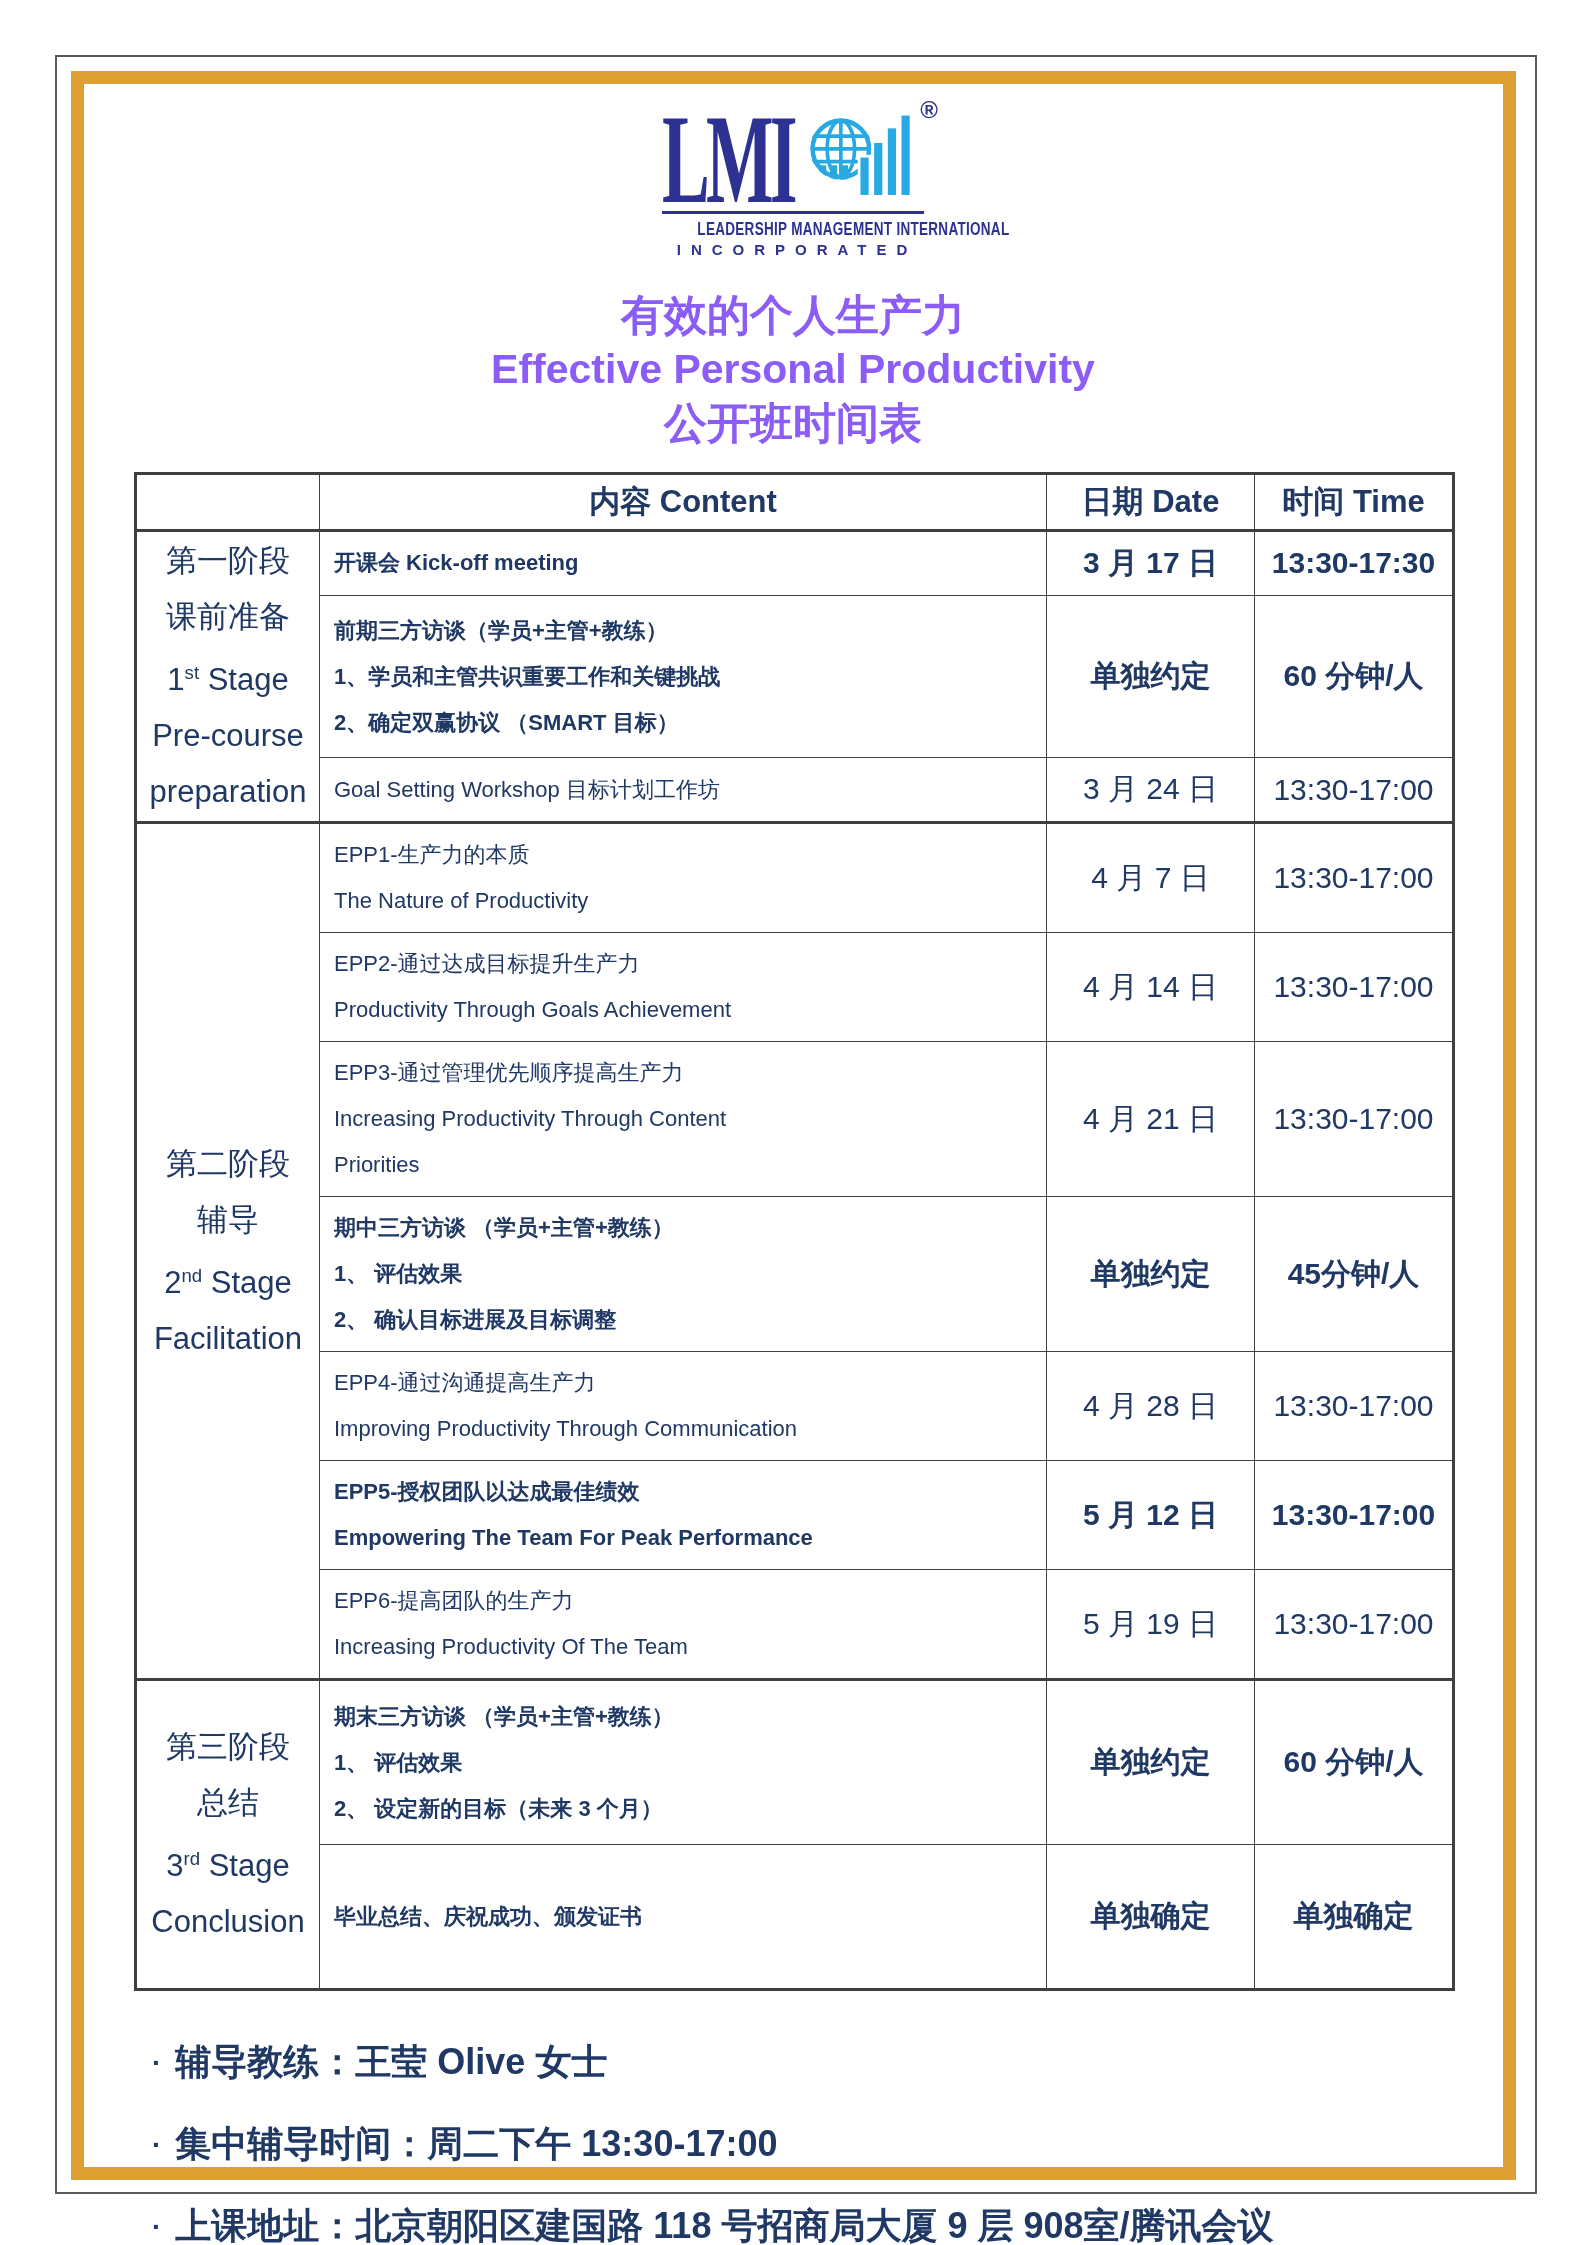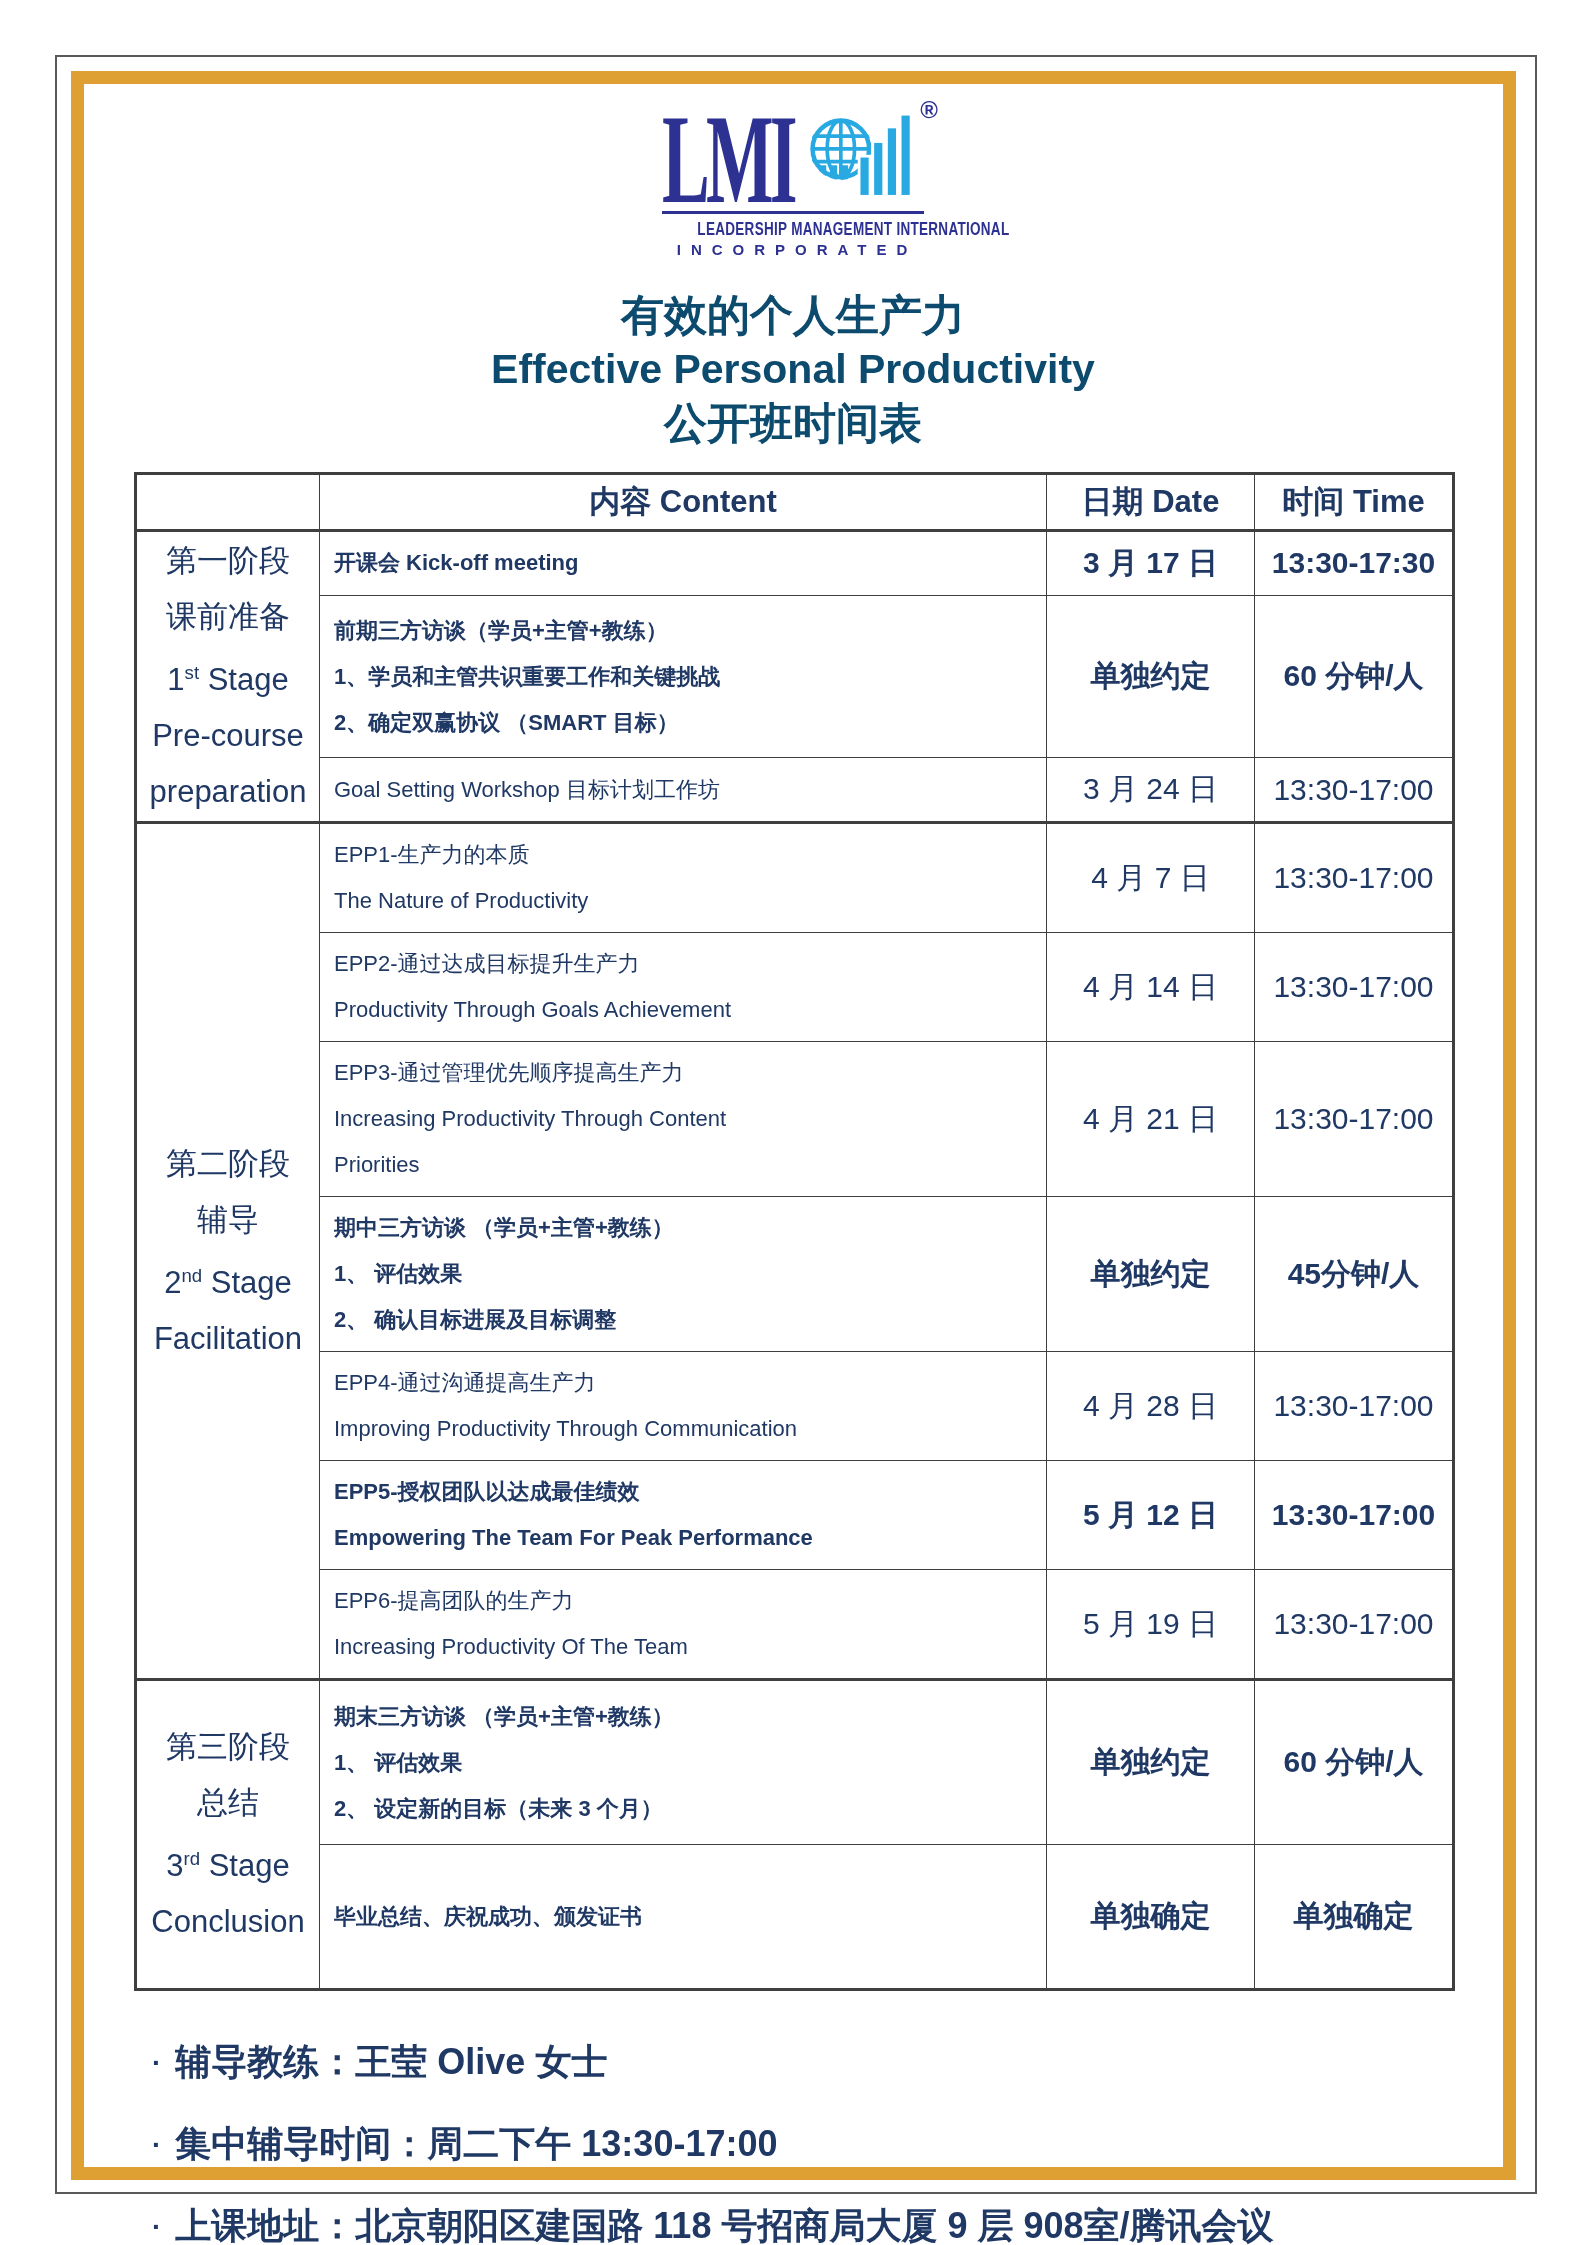--- a/index.html
+++ b/index.html
@@ -22,21 +22,21 @@
     line-height:0.82;letter-spacing:-7px;color:#2D3192;
     transform:scaleX(0.56);transform-origin:left bottom;
   }
   .logo-globe{margin-left:8px;display:block;}
   .logo-reg{position:absolute;top:-8px;right:-14px;font-size:24px;font-weight:bold;color:#2D3192;}
   .logo-rule{border-top:3px solid #2D3192;margin-top:3px;width:100%;}
   .logo-name{margin-top:4px;font-size:18.5px;font-weight:bold;white-space:nowrap;letter-spacing:0.4px;transform:scaleX(0.73);transform-origin:center;}
   .logo-inc{margin-top:1px;font-size:15px;font-weight:bold;letter-spacing:10px;text-indent:8px;white-space:nowrap;}
 
   
-  .title-block{margin-top:30px;text-align:center;color:#0c4a6e;font-weight:bold;line-height:54px;}
+  .title-block{margin-top:30px;text-align:center;color:#8b5cf6;font-weight:bold;line-height:54px;}
   .title-zh{font-size:43px;}
   .title-en{font-size:41px;}
   .title-sub{font-size:43px;}
 
   
   table.schedule{
     width:1318px;margin:22px 0 0 134px;border-collapse:collapse;table-layout:fixed;
     color:#1F3864;border:3px solid #3F3F3F;
   }
   .schedule col.c-stage{width:184px;}

